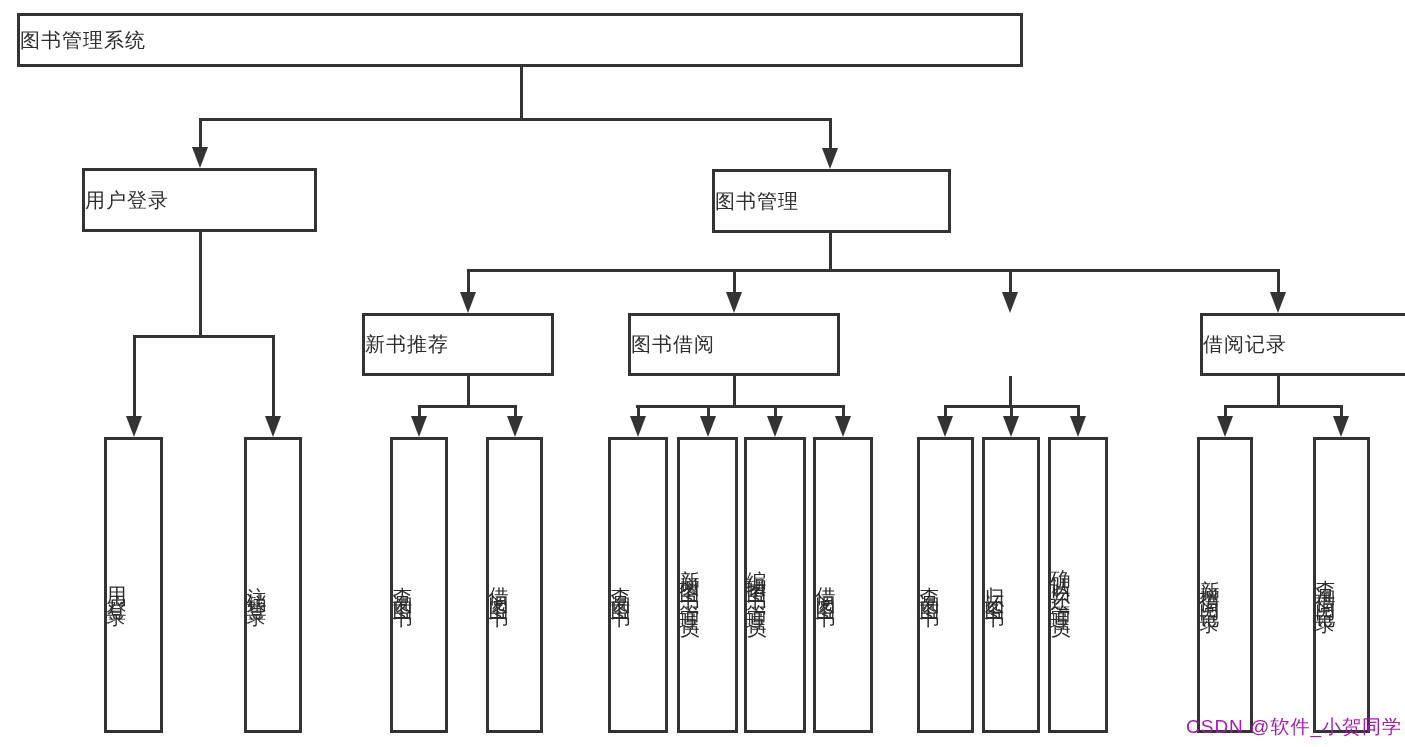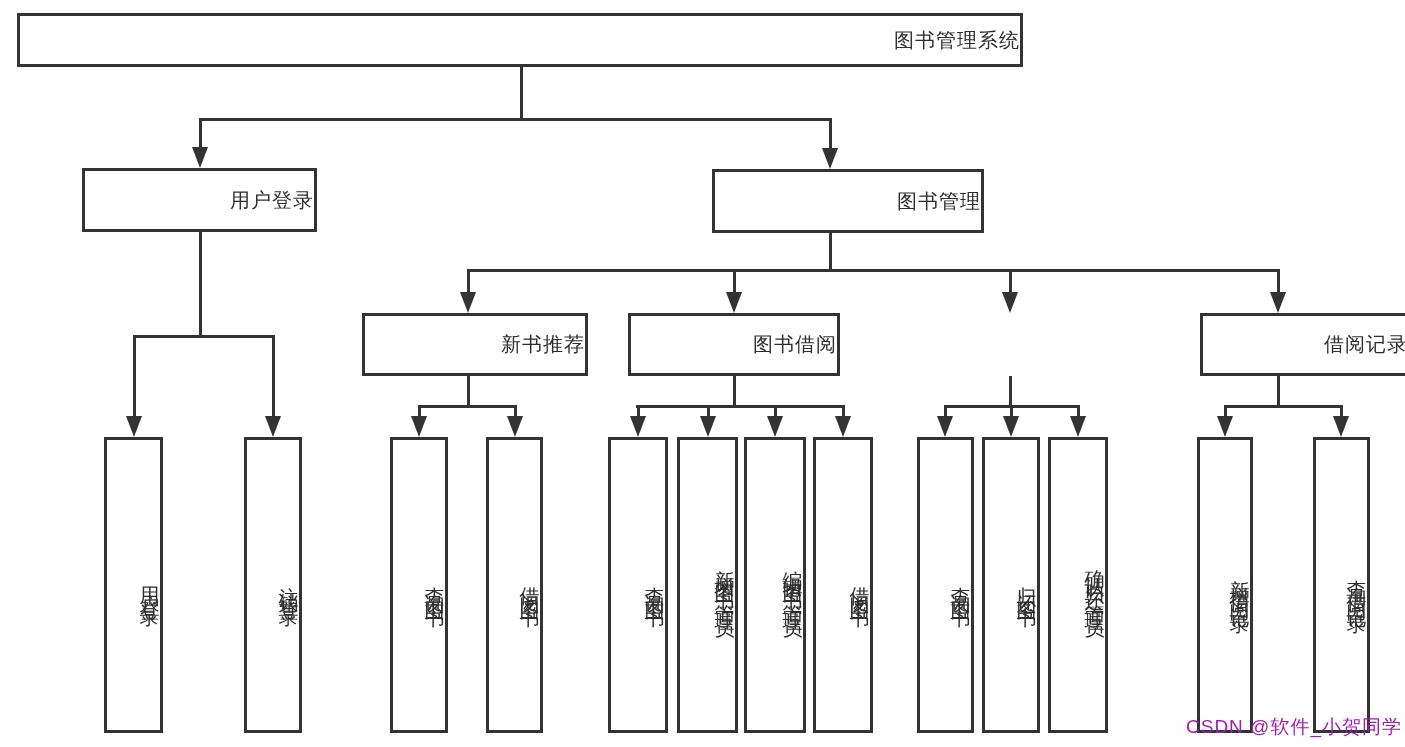--- a/index.html
+++ b/index.html
@@ -15,23 +15,22 @@
     background: #ffffff;
     overflow: hidden;
   }
   .box {
     position: absolute;
     box-sizing: border-box;
     background: #ffffff;
     border: 3px solid #333333;
     display: flex;
     align-items: center;
-    justify-content: flex-end;
+    justify-content: flex-start;
     z-index: 2;
-    padding-left: 47px;
   }
   .box span {
     color: #2d2d2d;
     font-size: 20px;
     white-space: nowrap;
   }
   .box.h span {
     letter-spacing: 1px;
   }
   .box.v span {
@@ -69,25 +68,25 @@
 
 <div id="canvas">
 
   <div class="box h" style="left:17px;top:13px;width:1006px;height:54px">
     <span>图书管理系统</span>
   </div>
 
   <div class="box h" style="left:82px;top:168px;width:235px;height:64px">
     <span>用户登录</span>
   </div>
-  <div class="box h" style="left:712px;top:169px;width:272px;height:64px">
+  <div class="box h" style="left:712px;top:169px;width:239px;height:64px">
     <span>图书管理</span>
   </div>
 
-  <div class="box h" style="left:362px;top:313px;width:226px;height:63px">
+  <div class="box h" style="left:362px;top:313px;width:192px;height:63px">
     <span>新书推荐</span>
   </div>
   <div class="box h" style="left:628px;top:313px;width:212px;height:63px">
     <span>图书借阅</span>
   </div>
   <div class="box h" style="left:1200px;top:313px;width:211px;height:63px">
     <span>借阅记录</span>
   </div>
 
   <div class="box v" style="left:104px;top:437px;width:59px;height:296px">

